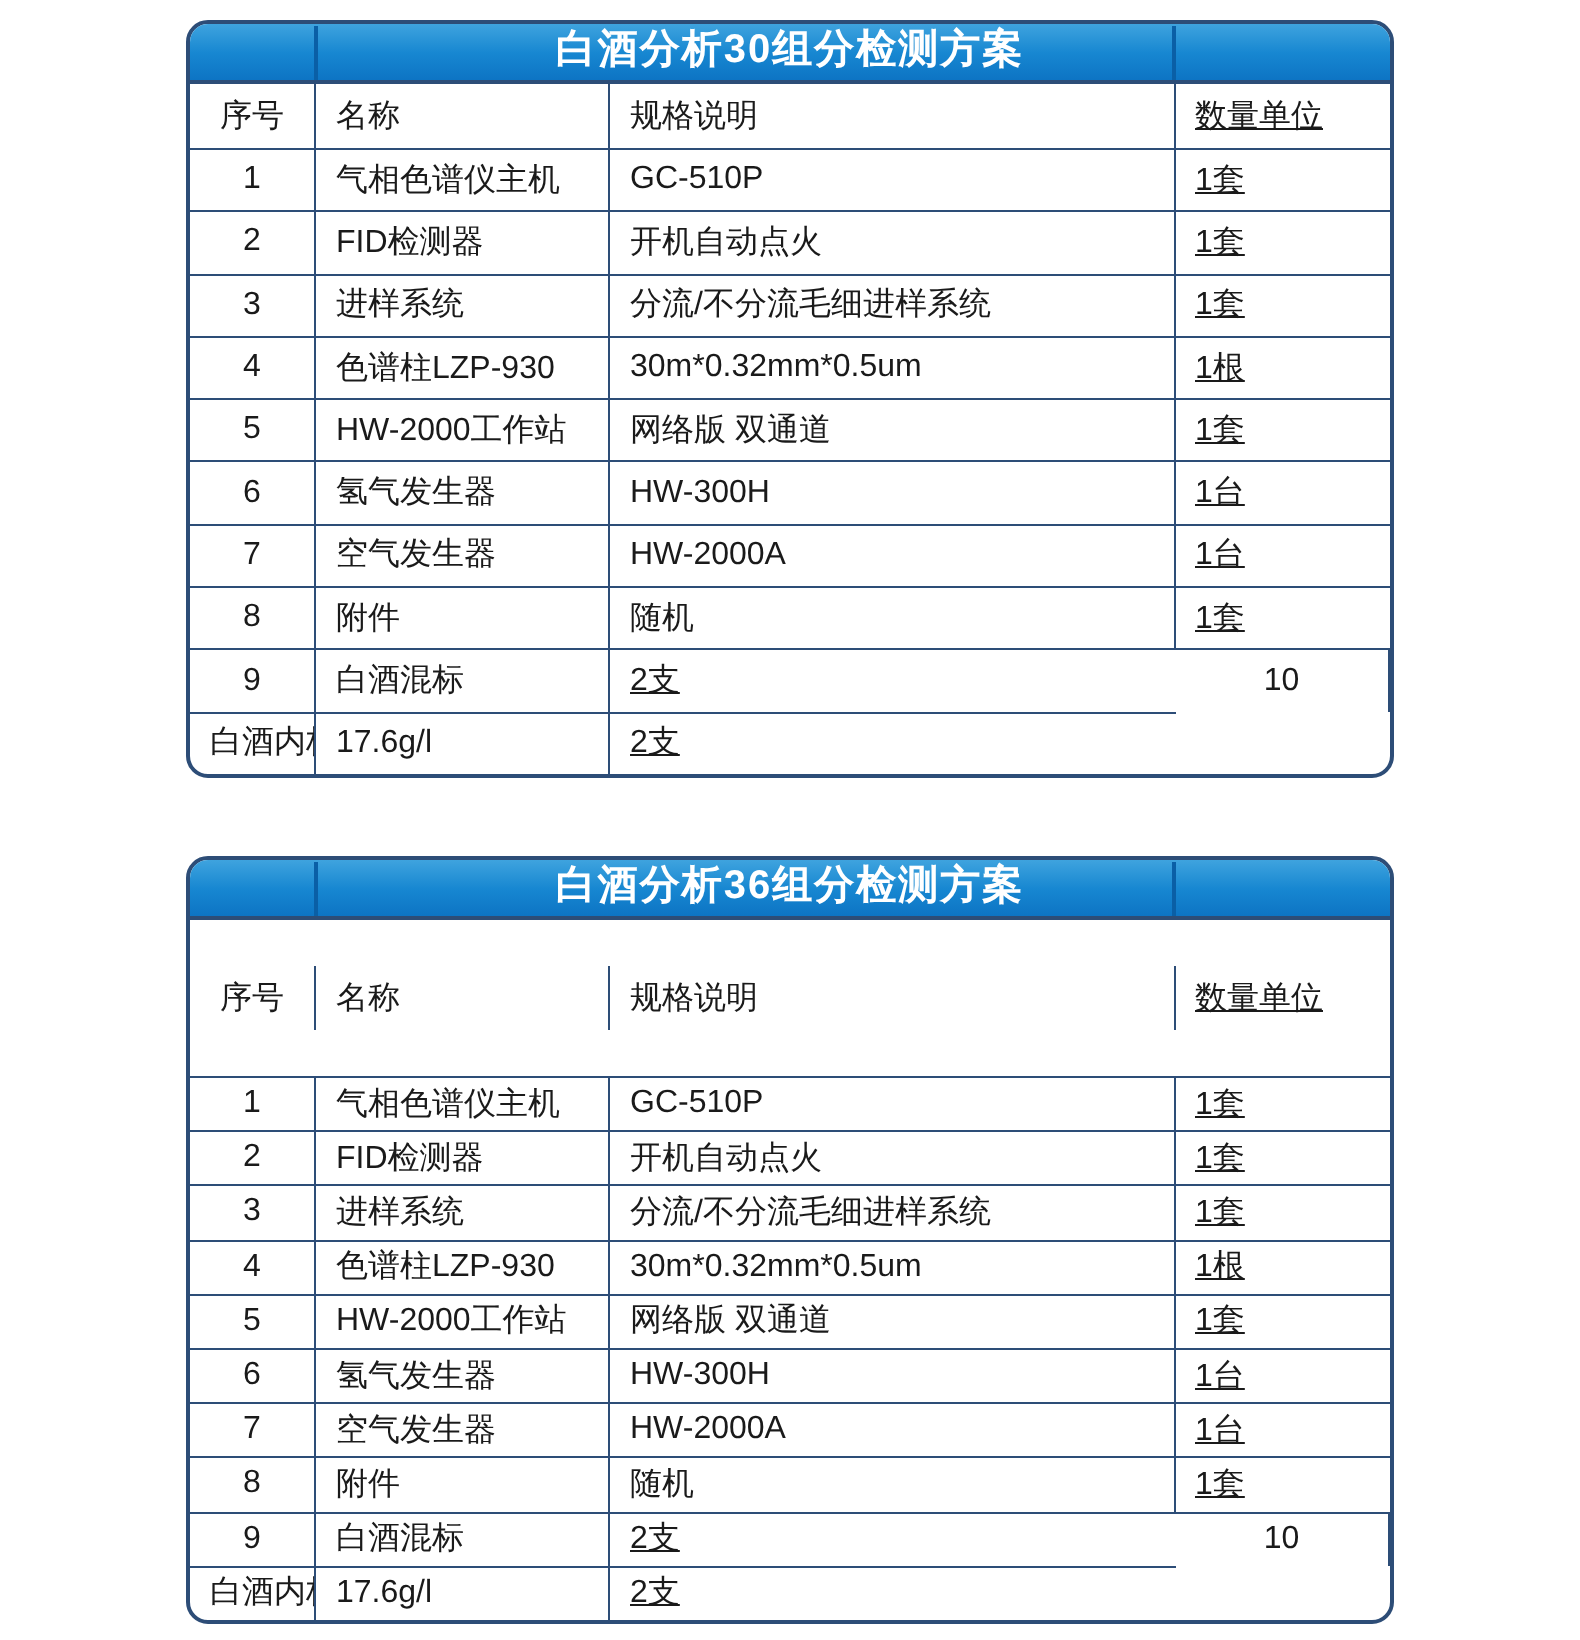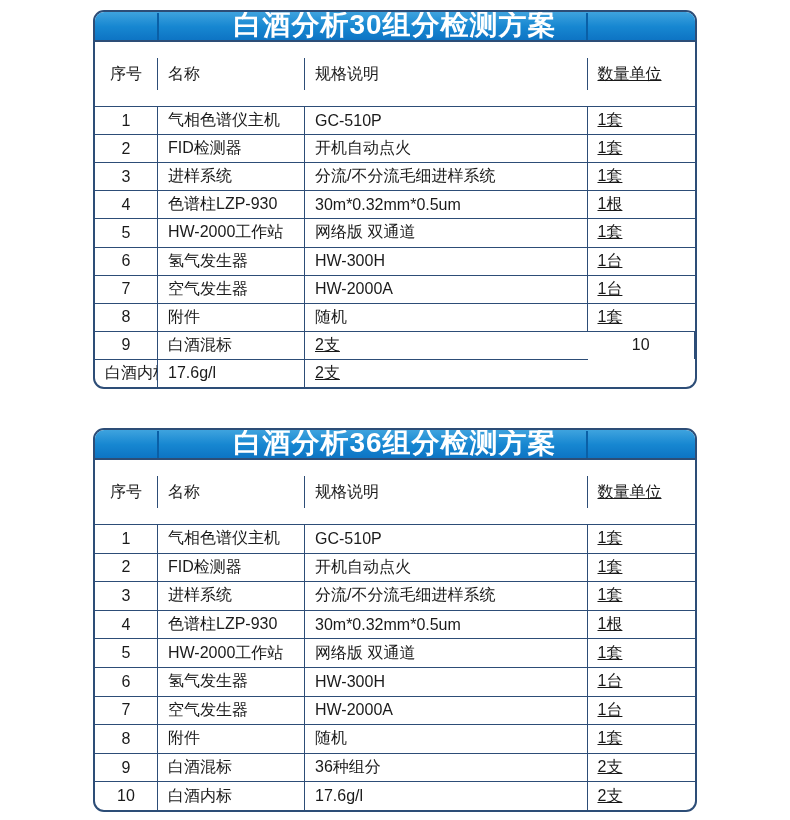--- a/index.html
+++ b/index.html
@@ -16,55 +16,54 @@
     width:604px;
     box-sizing:border-box;
     border:2px solid #2d4d77;
     border-radius:11px;
     background:#ffffff;
     display:flex;
     flex-direction:column;
     overflow:hidden;
   }
   .panel.t1{top:10px;height:379px;}
-  .panel.t2{top:428px;height:384px;}
+  .panel.t2{top:428px;height:384px;gap:23px;}
 
   .title-bar{
     flex:none;
     height:30px;
     margin:-2px -2px 0 -2px;
     border-radius:10px 10px 0 0;
     background:linear-gradient(180deg,#44a7e0 0%,#1787d1 55%,#0d74c4 100%);
     border-bottom:2px solid #2d4d77;
     position:relative;
     display:flex;
     align-items:center;
     justify-content:center;
   }
   .title-text{
     color:#ffffff;
-    font-size:28px;
+    font-size:20px;
     font-weight:700;
     letter-spacing:1px;
     line-height:1;
   }
   .title-divider{
     position:absolute;
     top:3px;
     bottom:0;
     width:2px;
     background:#0a5fa6;
   }
   .title-divider.d1{left:64px;}
   .title-divider.d2{left:493px;}
 
   .hdr-row, .rows-grid{
     display:grid;
     grid-template-columns:63px 147px 282.5px 107.5px;
-    margin-top:16px;
   }
   .hdr-row{flex:none;height:32px;}
   .rows-grid{flex:1;grid-auto-rows:1fr;}
 
   .cell{
     display:flex;
     align-items:center;
     font-size:16px;
     color:#1a1a1a;
     padding:0 10px;
@@ -176,20 +175,19 @@
       <div class="cell center">7</div>
       <div class="cell">空气发生器</div>
       <div class="cell">HW-2000A</div>
       <div class="cell last-col">1台</div>
       <div class="cell center">8</div>
       <div class="cell">附件</div>
       <div class="cell">随机</div>
       <div class="cell last-col">1套</div>
       <div class="cell center">9</div>
       <div class="cell">白酒混标</div>
-      <div class="cell">36种组分</div>
       <div class="cell last-col">2支</div>
       <div class="cell center">10</div>
       <div class="cell">白酒内标</div>
       <div class="cell">17.6g/l</div>
       <div class="cell last-col">2支</div>
     </div>
 </div>
 
 </body></html>

